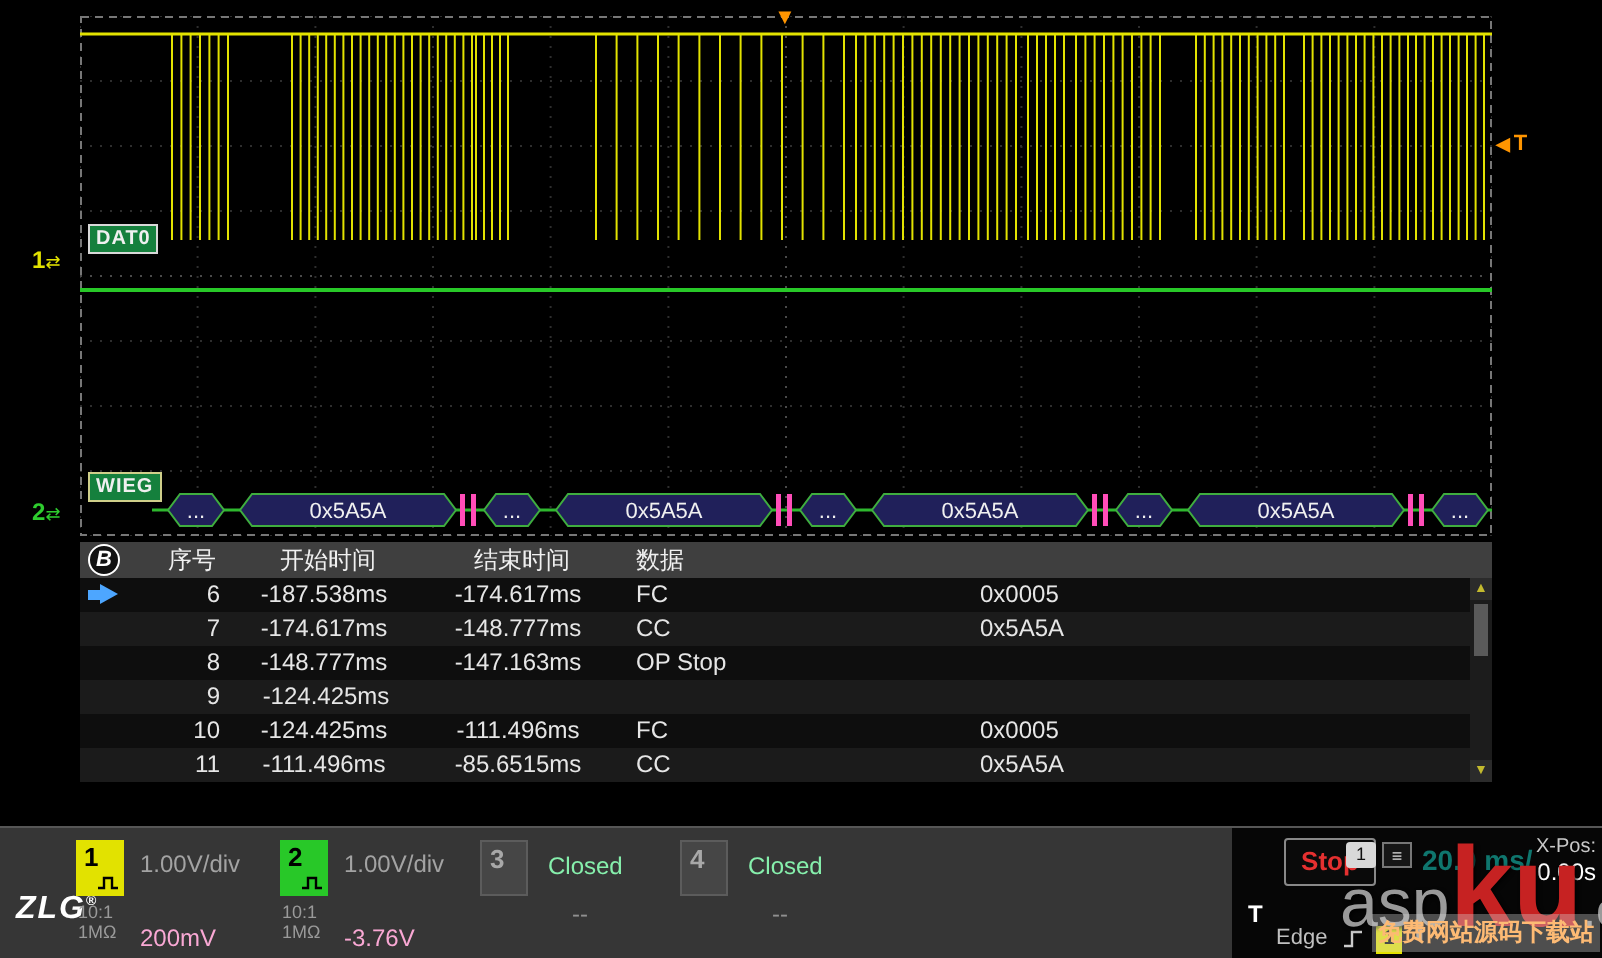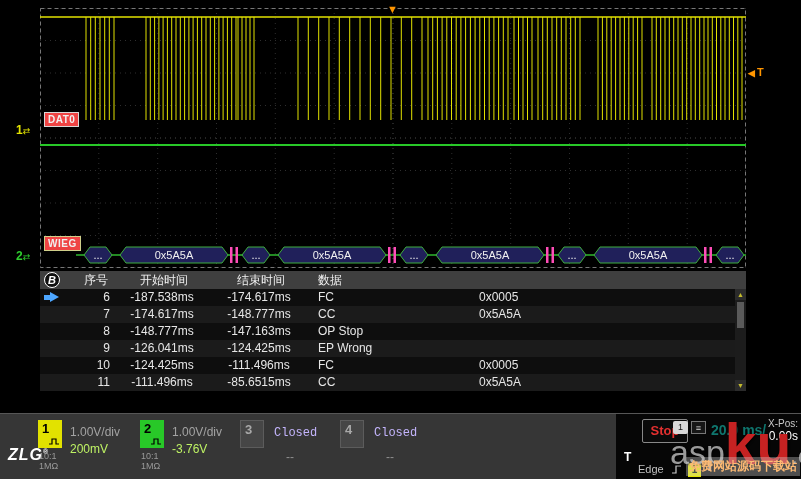--- a/index.html
+++ b/index.html
@@ -2,21 +2,21 @@
 <html><head>
 <meta charset="utf-8">
 <style>
   *{margin:0;padding:0;box-sizing:border-box;}
   html,body{width:801px;height:479px;}
   body{background:#000;position:relative;overflow:hidden;font-family:"Liberation Sans",sans-serif;}
 
   
   .plot{position:absolute;left:40px;top:8px;width:706px;height:260px;background:#000;}
   #wave-svg{position:absolute;left:0;top:0;}
-  .buslabel{position:absolute;background:#ef4444;border:1px solid #d8d8d8;color:#f0f0f0;font-size:10px;font-weight:bold;padding:0 3px;line-height:13px;letter-spacing:.5px;}
+  .buslabel{position:absolute;background:#15803d;border:1px solid #d8d8d8;color:#f0f0f0;font-size:10px;font-weight:bold;padding:0 3px;line-height:13px;letter-spacing:.5px;}
   #dat0{left:4px;top:104px;}
   #wieg{left:4px;top:228px;border-color:#cfcf8a;}
   .trig-top{position:absolute;left:347px;top:-4px;color:#ff9500;font-size:11px;line-height:11px;}
   .chmark{position:absolute;left:16px;font-size:12px;font-weight:bold;line-height:13px;}
   .chmark .sym{font-size:9px;font-weight:normal;}
   #mark1{top:124px;color:#e2e200;}
   #mark2{top:250px;color:#2ecc2e;}
   .triglevel{position:absolute;left:748px;top:66px;color:#ff9500;font-size:11px;font-weight:bold;}
   .triglevel .tri{font-size:9px;margin-right:2px;}
 
@@ -33,21 +33,21 @@
   .thead .c-num,.thead .c-start,.thead .c-end{text-align:center;}
   .thead .c-name,.thead .c-data{padding-left:8px;}
   .badge{position:absolute;left:4px;top:1px;width:16px;height:16px;border:1px solid #fff;border-radius:50%;color:#fff;font-size:11px;font-weight:bold;font-style:italic;text-align:center;line-height:14px;background:#111;}
   .tbody{position:relative;}
   .trow{display:flex;height:17px;background:#0e0e0e;}
   .trow.alt{background:#1b1b1b;}
   .tcell{font-size:12px;color:#e6e6e6;line-height:17px;white-space:nowrap;overflow:hidden;}
   .trow .c-num{text-align:right;padding-right:6px;}
   .trow .c-start,.trow .c-end{text-align:center;padding-right:4px;}
   .trow .c-name{padding-left:8px;}
-  .trow .c-data{padding-left:4px;}
+  .trow .c-data{padding-left:4px;margin-left:11px;}
   .gut{position:relative;}
   .sel-arrow{position:absolute;left:10px;top:3px;width:0;height:0;border-left:9px solid #4da6ff;border-top:5.5px solid transparent;border-bottom:5.5px solid transparent;}
   .sel-arrow::before{content:"";position:absolute;left:-15px;top:-2.5px;width:7px;height:5px;background:#4da6ff;}
   .scrollbar{position:absolute;right:0;top:18px;width:11px;height:102px;background:#1c1c1c;}
   .sb-btn{position:absolute;left:0;width:11px;height:11px;color:#c3ba2e;font-size:7px;text-align:center;line-height:11px;background:#2b2b2b;}
   .sb-up{top:0;}
   .sb-down{bottom:0;}
   .sb-thumb{position:absolute;left:2px;top:13px;width:7px;height:26px;background:#5a5a5a;}
 
   
@@ -55,23 +55,23 @@
   .logo{position:absolute;left:8px;top:32px;color:#fff;font-weight:bold;font-style:italic;font-size:16px;letter-spacing:1px;}
   .logo sup{font-size:7px;font-style:normal;}
   .chblock{position:absolute;top:0;height:66px;width:100px;}
   #chb1{left:38px;}#chb2{left:140px;}#chb3{left:240px;}#chb4{left:340px;}
   .chbox{position:absolute;left:0;top:6px;width:24px;height:28px;font-weight:bold;font-size:13px;padding:1px 0 0 4px;}
   .box-y{background:#e2e200;color:#000;}
   .box-g{background:#28c828;color:#000;}
   .box-off{background:#464646;color:#a8a8a8;border:1px solid #5c5c5c;}
   .chwave{position:absolute;right:2px;bottom:2px;}
   .vdiv{position:absolute;left:32px;top:11px;font-size:12px;color:#a3a3a3;white-space:nowrap;}
-  .offset{position:absolute;left:32px;top:28px;font-size:12px;color:#bef264;}
+  .offset{position:absolute;left:32px;top:48px;font-size:12px;color:#f9a8d4;}
   .chsub{position:absolute;left:1px;top:37px;font-size:9px;color:#9a9a9a;line-height:10px;}
-  .state{position:absolute;left:34px;top:12px;font-size:12px;color:#c4b5fd;font-family:Liberation Mono, monospace;}
+  .state{position:absolute;left:34px;top:12px;font-size:12px;color:#86efac;}
   .dashes{position:absolute;left:46px;top:36px;font-size:12px;color:#909090;}
   .rightpanel{position:absolute;left:616px;top:0;width:185px;height:66px;background:#060606;}
   .stopbtn{position:absolute;left:6px;top:5px;width:46px;height:24px;background:#0a0a0a;border:1px solid #888;border-radius:2px;color:#e53030;font-weight:bold;font-size:13px;text-align:center;line-height:22px;cursor:pointer;margin-left:20px;}
   .chip{position:absolute;top:7px;width:15px;height:13px;font-size:9px;text-align:center;line-height:13px;}
   #chipA{left:57px;background:#d8d8d8;color:#111;border-radius:2px;}
   #chipB{left:75px;background:#161616;border:1px solid #777;color:#ddd;}
   .timebase{position:absolute;left:95px;top:8px;color:#0f766e;font-size:14px;font-weight:bold;white-space:nowrap;}
   .xpos{position:absolute;right:3px;top:4px;text-align:right;}
   .xpos .lbl{font-size:10px;color:#c8c8c8;display:block;margin-left:37px;}
   .xpos .val{font-size:12px;color:#fff;display:block;}
@@ -300,23 +300,21 @@
         <div class="tcell c-gut gut"></div>
         <div class="tcell c-num">8</div>
         <div class="tcell c-start">-148.777ms</div>
         <div class="tcell c-end">-147.163ms</div>
         <div class="tcell c-name">OP Stop</div>
         <div class="tcell c-data"></div>
       </div>
       <div class="trow alt">
         <div class="tcell c-gut gut"></div>
         <div class="tcell c-num">9</div>
-        <div class="tcell c-start">-126.041ms</div>
         <div class="tcell c-end">-124.425ms</div>
-        <div class="tcell c-name">EP Wrong</div>
         <div class="tcell c-data"></div>
       </div>
       <div class="trow">
         <div class="tcell c-gut gut"></div>
         <div class="tcell c-num">10</div>
         <div class="tcell c-start">-124.425ms</div>
         <div class="tcell c-end">-111.496ms</div>
         <div class="tcell c-name">FC</div>
         <div class="tcell c-data">0x0005</div>
       </div>

